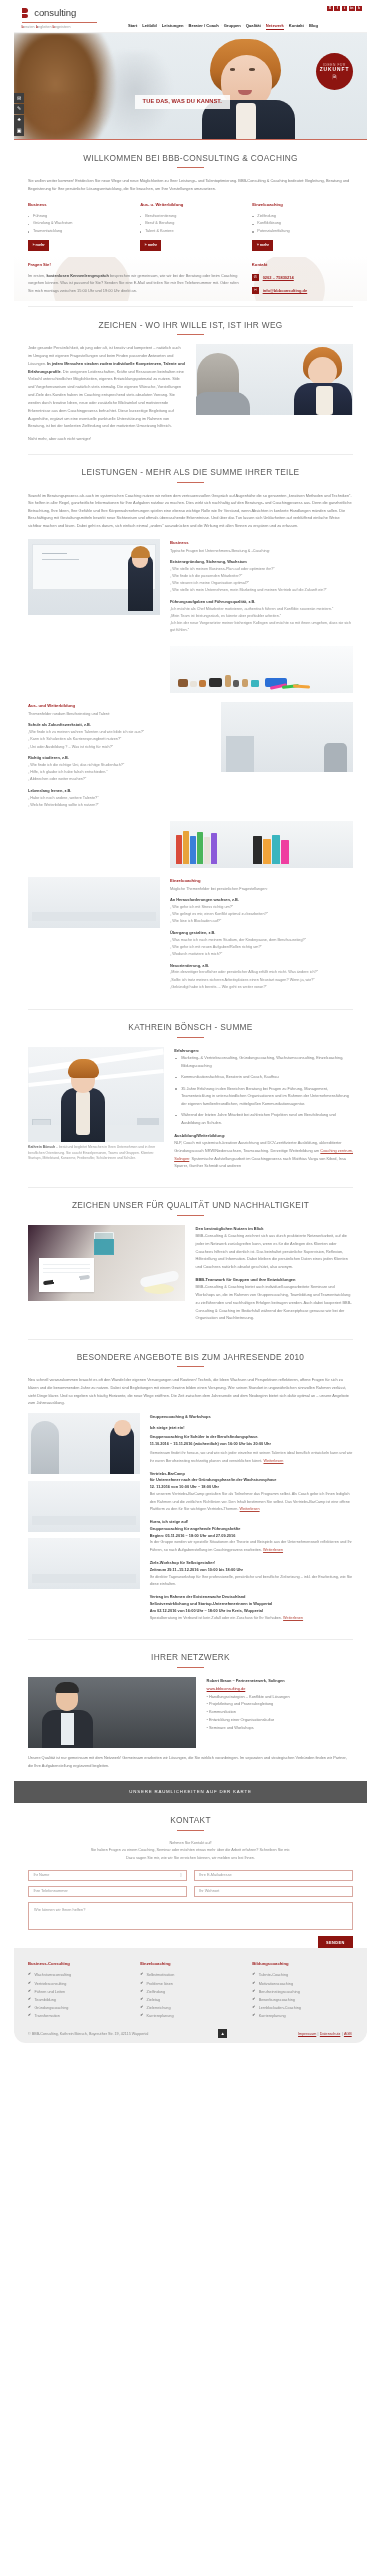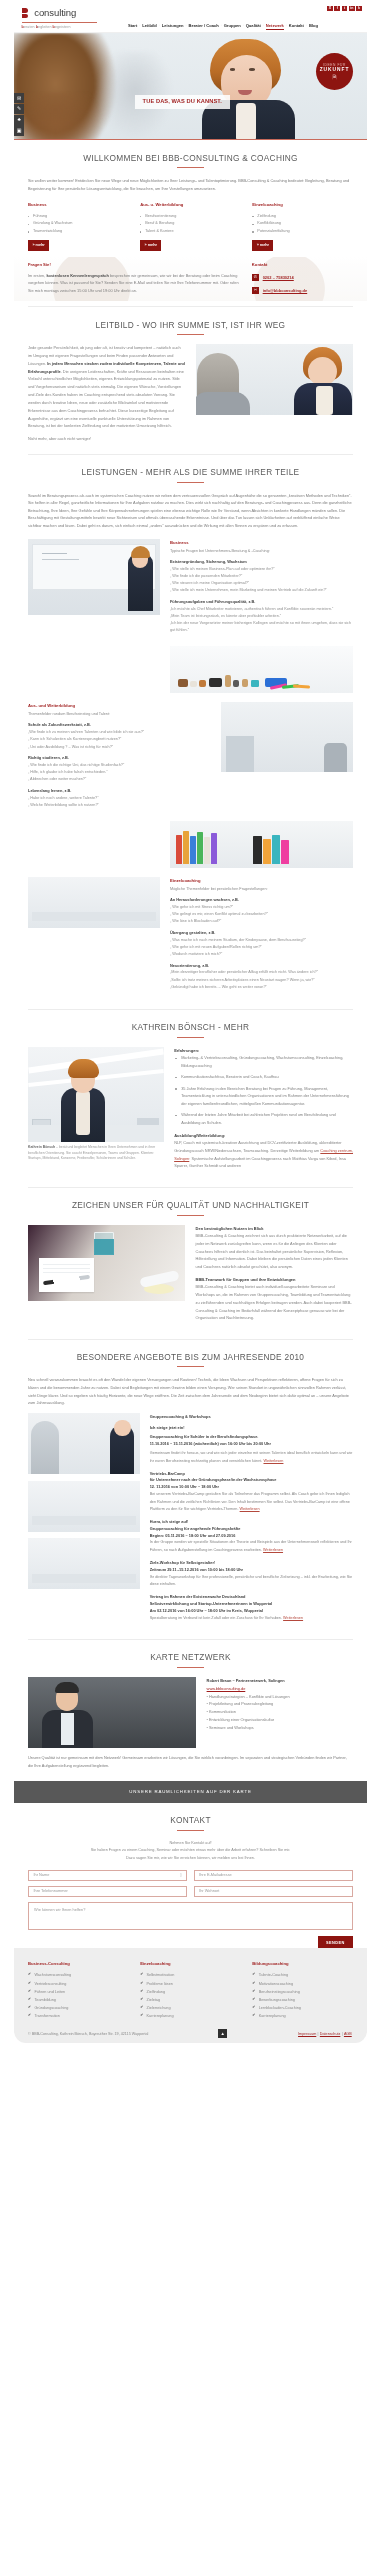--- a/index.html
+++ b/index.html
@@ -474,21 +474,21 @@
             <a>info@bbbconsulting.de</a>
           </div>
         </div>
       </div>
     </div>
   </div>
 
   <div class="hr"></div>
 
   <div class="section">
-    <div class="sec-title">LEITBILD - WO IHR SUMME IST, IST IHR WEG</div>
+    <div class="sec-title">ZEICHEN - WO IHR WILLE IST, IST IHR WEG</div>
     <div class="sec-rule"></div>
     <div class="two">
       <div class="tcol">
         <p><span>Jede gesunde Persönlichkeit, ob jung oder alt, ist kreativ und kompetent – natürlich auch im Umgang mit eigenen Fragestellungen und beim Finden passender Antworten und Lösungen. </span><b>In jedem Menschen stecken zudem individuelle Kompetenzen, Talente und Erfahrungsprofile</b><span>. Die ureigenen Leidenschaften, Kräfte und Ressourcen beinhalten eine Vielzahl unterschiedlicher Möglichkeiten, eigenes Entwicklungspotenzial zu nutzen. Stile und Vorgehensweisen sind natürlich stets einmalig. Die eigenen Wünsche, Vorstellungen und Ziele des Kunden haben im Coaching entsprechend stets absoluten Vorrang. Sie werden durch kreative Ideen, neue oder zusätzliche Blickwinkel und motivierende Erkenntnisse aus dem Coachingprozess befruchtet. Diese kurzzeitige Begleitung auf Augenhöhe, ergänzt um eine eventuelle punktuelle Unterstützung im Rahmen von Beratung, ist bei der konkreten Zielfindung und der motivierten Umsetzung hilfreich.</span></p>
         <p style="margin-top:4.4px">Nicht mehr, aber auch nicht weniger!</p>
       </div>
       <div class="tcol">
         <div class="ph ph-leit">
           <div class="bg"></div>
             <div class="manhair"></div>
@@ -629,21 +629,21 @@
           <div class="q">„Sollte ich trotz meines sicheren Arbeitsplatzes einen Neustart wagen? Wenn ja, wie?“</div>
           <div class="q">„Gekündigt habe ich bereits. – Wie geht es weiter voran?“</div>
         </div>
       </div>
     </div>
   </div>
 
   <div class="hr"></div>
 
   <div class="section">
-    <div class="sec-title">KATHREIN BÖNSCH - MEHR</div>
+    <div class="sec-title">KATHREIN BÖNSCH - SUMME</div>
     <div class="sec-rule"></div>
     <div class="two">
       <div class="tcol" style="flex:.95">
         <div class="ph ph-vita">
           <div class="room"></div>
           <div class="beam b1"></div>
             <div class="beam b2"></div>
           <div class="mon"></div>
             <div class="mon2"></div>
           <div class="desk"></div>
@@ -766,21 +766,21 @@
           <div class="t2">Am 02.12.2016 von 16:00 Uhr – 18:00 Uhr im Kreis, Wuppertal</div>
           <p><span>Spezialberatung im Verbund ist kein Zufall oder ein Zuschuss für Ihr Vorhaben.</span> <a href="#">Weiterlesen</a></p>
         </div>
       </div>
     </div>
   </div>
 
   <div class="hr"></div>
 
   <div class="section">
-    <div class="sec-title">KARTE NETZWERK</div>
+    <div class="sec-title">IHRER NETZWERK</div>
     <div class="sec-rule"></div>
     <div class="net-row">
       <div class="ph ph-guy">
         <div class="bg"></div>
           <div class="b"></div>
           <div class="s"></div>
           <div class="f"></div>
           <div class="h"></div>
       </div>
       <div class="net-text">

